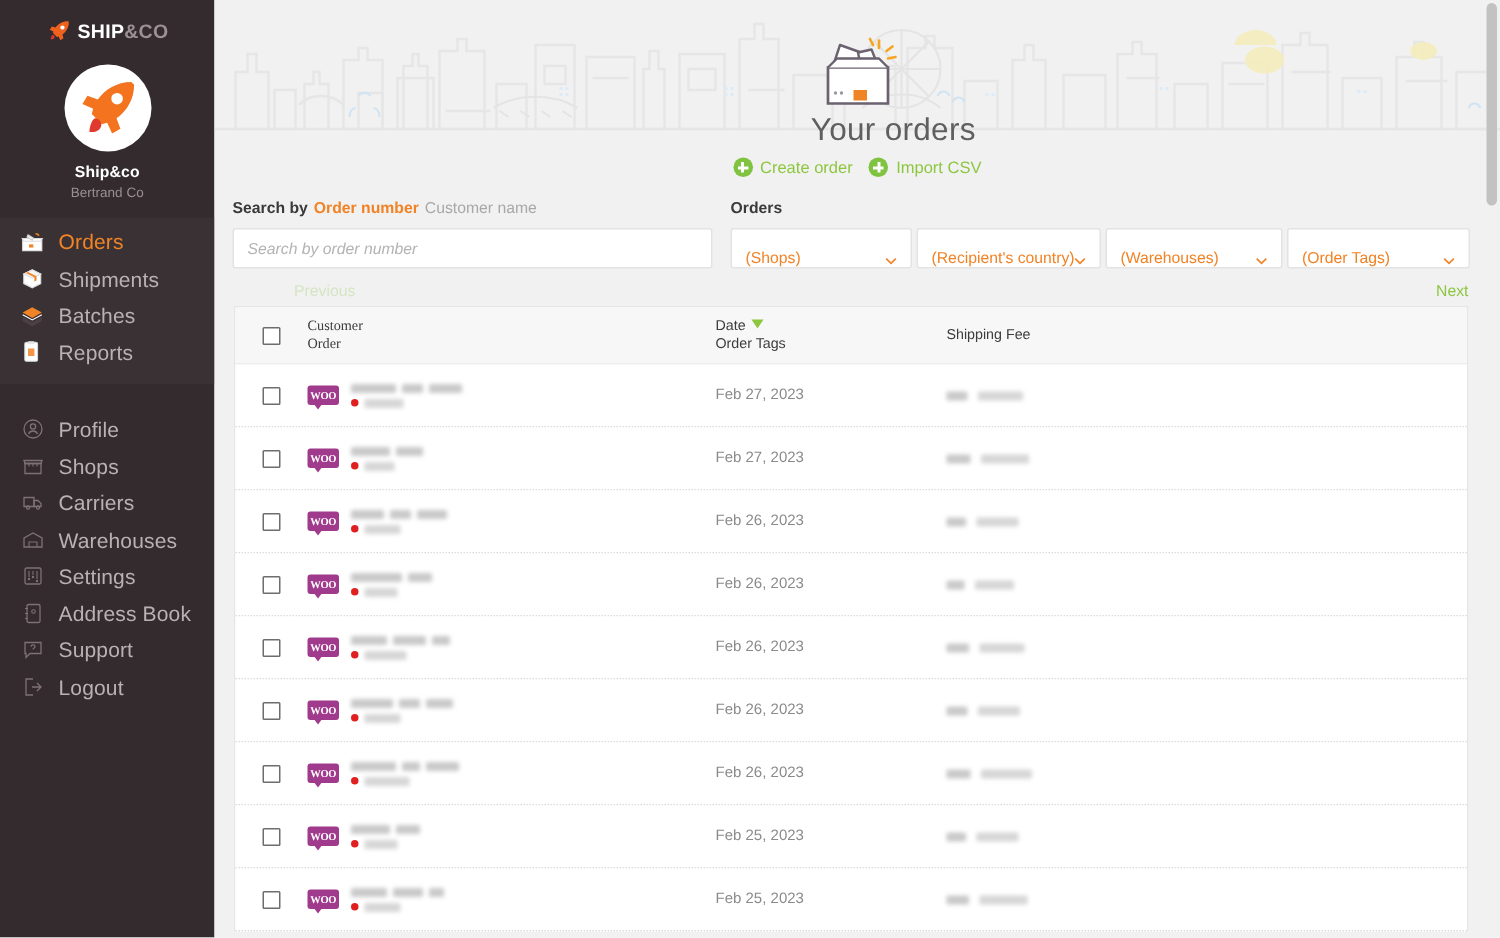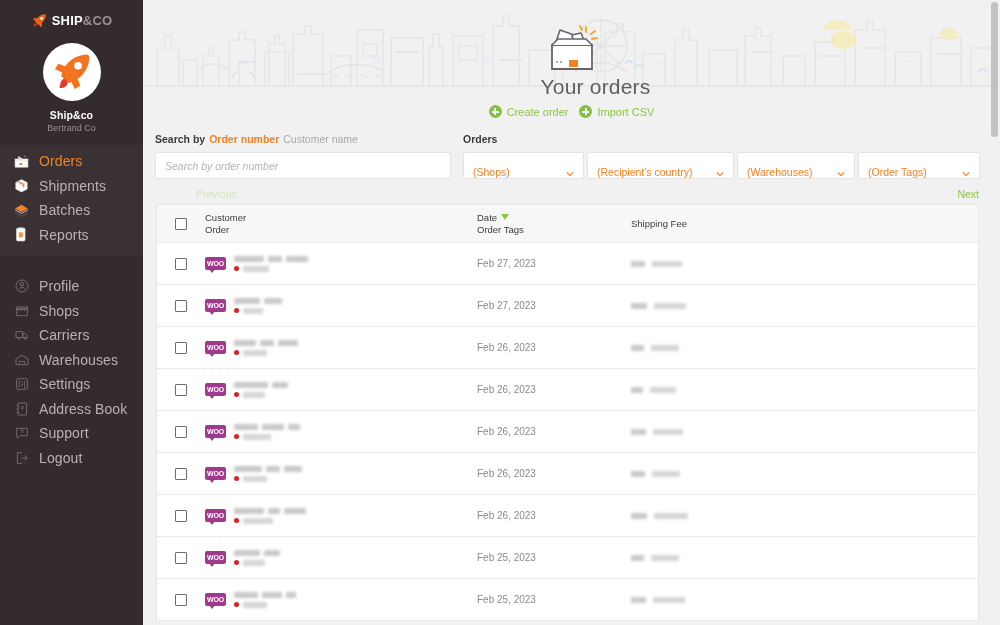--- a/index.html
+++ b/index.html
@@ -109,32 +109,32 @@
   .filter-select {
     position: relative;
     height: 27px;
     background: #ffffff; border: 1px solid #e3e3e3; border-radius: 2px;
     display: flex; align-items: flex-end;
     padding: 0 9px;
     cursor: pointer;
   }
   .filter-select .fs-label { font-size: 10.5px; color: #f08326; flex: 1 1 auto; white-space: nowrap; }
   .chev { width: 8px; height: 8px; flex: 0 0 8px; }
-  .f0 { width: 121px; } .f1 { width: 147px; } .f2 { width: 118px; } .f3 { width: 122px; }
+  .f0 { width: 121px; } .f1 { width: 123px; } .f2 { width: 118px; } .f3 { width: 122px; }
 
   
   .pager { display: flex; justify-content: space-between; padding: 9px 21px 4px 13px; margin-left: 40px; }
   .pager .prev { font-size: 10.5px; color: #d5e5c2; cursor: default; }
   .pager .next { font-size: 10.5px; color: #8dc63f; cursor: pointer; }
 
   
   .table-wrap { margin: 0 21px 0 13px; background: #ffffff; border: 1px solid #e6e6e6; border-bottom: none; }
   .thead { display: flex; background: #f7f7f7; height: 38px; align-items: center; border-bottom: 1px solid #ececec; }
   .col-check { width: 48px; flex: 0 0 48px; display: flex; justify-content: center; align-items: center; }
-  .col-cust { width: 272px; flex: 0 0 272px; }
+  .col-cust { width: 272px; flex: 0 0 272px; font-family: Liberation Serif, serif; }
   .col-date { width: 154px; flex: 0 0 154px; }
   .col-fee  { flex: 1 1 auto; }
   .chk {
     width: 12px; height: 12px; border: 1px solid #6d6d6d; background: #fff; border-radius: 1px; cursor: pointer;
   }
   .th-l1 { font-size: 9.5px; color: #3c3c3c; line-height: 12px; }
   .th-l2 { font-size: 9.5px; color: #3c3c3c; line-height: 12px; }
   .sort-caret { display: inline-block; width: 0; height: 0; border-left: 4px solid transparent; border-right: 4px solid transparent; border-top: 6px solid #8dc63f; margin-left: 4px; vertical-align: 1px;}
 
   .trow { display: flex; align-items: center; height: 42px; border-bottom: 1px dotted #dcdcdc; background: #fff; }

